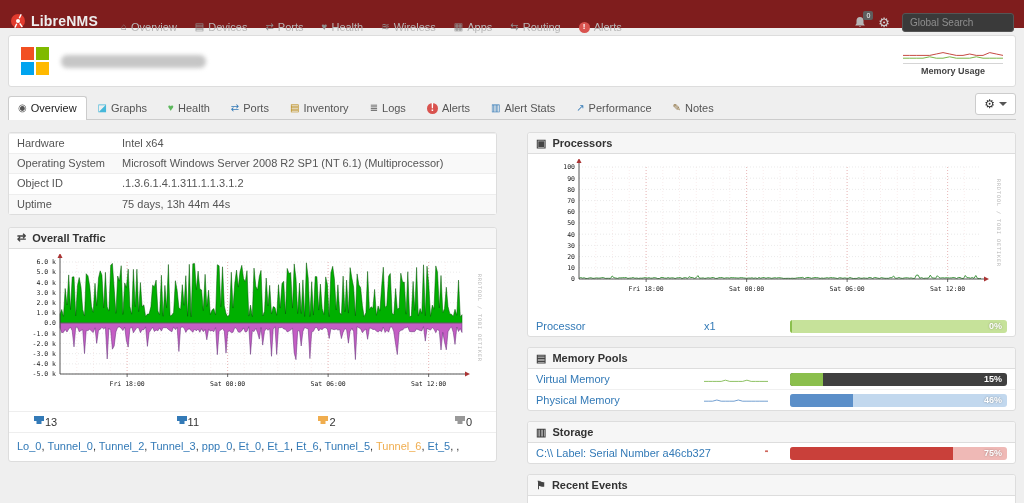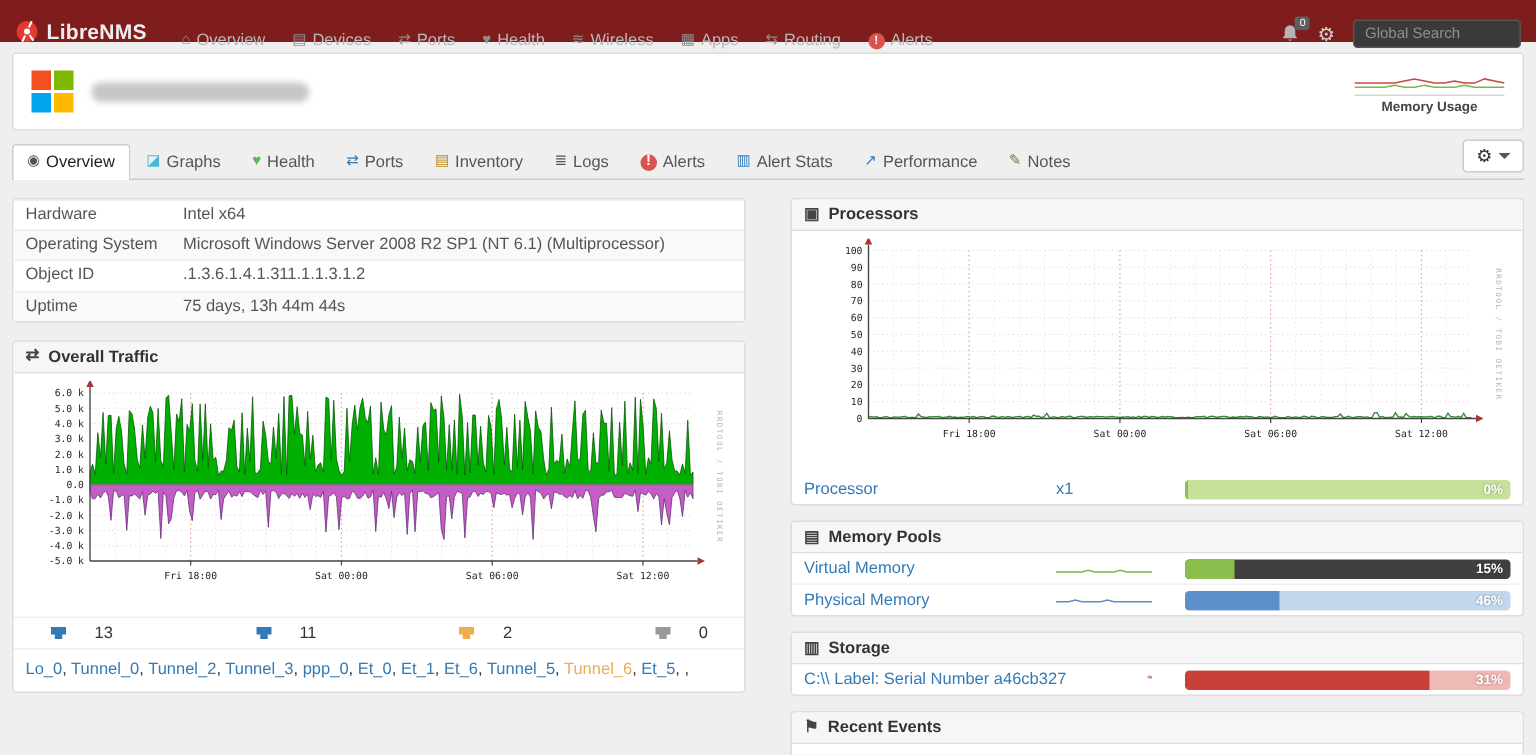--- a/index.html
+++ b/index.html
@@ -62,21 +62,21 @@
 
   
   .panel-head{background:#f6f6f6;border-bottom:1px solid #ddd;padding:4px 8px;font-weight:bold;color:#333;display:flex;align-items:center;gap:6px;border-radius:3px 3px 0 0}
   .ph-ic{font-size:11px;color:#444;line-height:1}
 
   .traffic-panel{margin-top:12px}
   .chart-wrap{padding:5px 4px;display:flex;justify-content:center}
   .chart-wrap svg{display:block}
 
   .ports-row{display:flex;justify-content:space-between;padding:4px 24px;border-top:1px solid #eee;align-items:center}
-  .port-count{display:inline-flex;align-items:flex-end;gap:18px;cursor:pointer}
+  .port-count{display:inline-flex;align-items:flex-start;gap:0;cursor:pointer}
   .pc-num{color:#333}
   .links{padding:5px 8px 6px;border-top:1px solid #eee;line-height:1.55}
   .plink{color:#337ab7}
   .plink.down{color:#f0ad4e}
 
   
   .usage-row{display:flex;align-items:center;gap:22px;padding:3px 8px;min-height:20px}
   .usage-row + .usage-row{border-top:1px solid #f0f0f0}
   .u-name{width:31%;flex:none;color:#337ab7;white-space:nowrap;overflow:hidden;text-overflow:ellipsis}
   .u-name.wide{width:44%}
@@ -475,21 +475,21 @@
         <div>
             <div class="usage-row">
               <a class="u-name wide">C:\\ Label: Serial Number a46cb327</a>
               <span class="u-spark">
                 <svg viewBox="0 0 90 14" preserveAspectRatio="none" style="width: 100%; height: 14px;">
                   <path d="M0.0 5.8 L6.0 5.8 L12.0 4.6 L18.0 5.8 L24.0 5.8 L30.0 4.6 L36.0 4.6 L42.0 5.8 L48.0 5.8 L54.0 4.6 L60.0 5.8 L66.0 5.8 L72.0 4.6 L78.0 5.8 L84.0 5.8 L90.0 5.8" fill="none" stroke="#c0392b" stroke-width="1"></path>
                 </svg>
               </span>
               <span class="bar" style="background: rgb(239, 185, 182);">
                 <span class="bar-fill" style="width: 75%; background: rgb(201, 64, 58);"></span>
-                <span class="bar-label">31%</span>
+                <span class="bar-label">75%</span>
               </span>
             </div>
           </div>
       </div>
 
       <div class="panel rpanel">
         <div class="panel-head">
             <span class="ph-ic">⚑</span>
             <span>Recent Events</span>
           </div>

